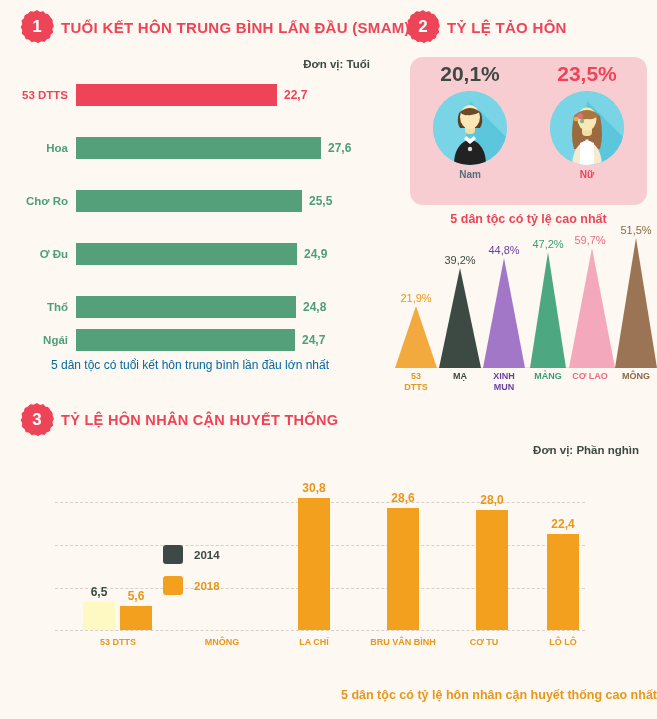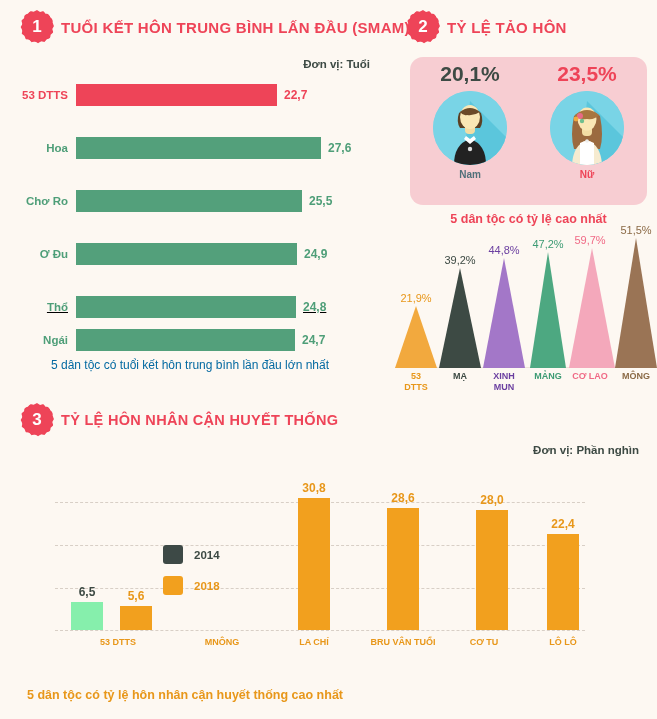--- a/index.html
+++ b/index.html
@@ -81,21 +81,21 @@
   .plot3 { position: absolute; left: 55px; top: 55px; width: 530px; height: 175px; }
   .grid3 { position: absolute; left: 0; width: 530px; height: 0; border-top: 1.5px dashed #D8CFC6; }
   .vbar { position: absolute; bottom: 0; }
   .vbar-val { position: absolute; bottom: 100%; left: 50%; transform: translateX(-50%); font-size: 12px; font-weight: bold; margin-bottom: 3px; white-space: nowrap; }
   .xlab { position: absolute; top: 182px; font-size: 9px; font-weight: bold; color: #E8971A; text-align: center; white-space: nowrap; }
   .legend3 { position: absolute; left: 108px; top: 90px; }
   .leg-row { display: flex; align-items: center; gap: 11px; margin-bottom: 12px; }
   .leg-sw { width: 20px; height: 19px; border-radius: 3px; }
   .leg-tx { font-size: 11.5px; font-weight: bold; }
   .cap3 {
-    position: absolute; left: 0; top: 288px; width: 657px; text-align: left;
+    position: absolute; left: 0; top: 288px; width: 657px; text-align: right;
     color: #E8971A; font-size: 12.5px; font-weight: bold; padding-left: 27px;
   }
 </style>
 </head>
 <body>
 
 <div class="page">
 
   <div class="sec-head" style="left:22px; top:12px;">
     <div class="badge">1</div>
@@ -122,21 +122,21 @@
       <div class="hbar" style="width:226px;"></div>
       <div class="hbar-val">25,5</div>
     </div>
 
     <div class="hbar-row r-grn" style="left:0; top:185px;">
       <div class="hbar-lab">Ơ Đu</div>
       <div class="hbar" style="width:221px;"></div>
       <div class="hbar-val">24,9</div>
     </div>
 
-    <div class="hbar-row r-grn" style="left:0; top:238px;text-decoration:underline;">
+    <div class="hbar-row r-grn" style="left:0; top:238px;">
       <div class="hbar-lab">Thổ</div>
       <div class="hbar" style="width:220px;"></div>
       <div class="hbar-val">24,8</div>
     </div>
 
     <div class="hbar-row r-grn" style="left:0; top:271px;">
       <div class="hbar-lab">Ngái</div>
       <div class="hbar" style="width:219px;"></div>
       <div class="hbar-val">24,7</div>
     </div>
@@ -252,39 +252,39 @@
         <div class="leg-row">
           <div class="leg-sw" style="background:#3D4946;"></div>
           <div class="leg-tx" style="color:#3D4A44;">2014</div>
         </div>
         <div class="leg-row">
           <div class="leg-sw" style="background:#F2A01E;"></div>
           <div class="leg-tx" style="color:#E8971A;">2018</div>
         </div>
       </div>
 
-      <div class="vbar" style="left:16px; width:32px; height:28px; background:#86efac;">
+      <div class="vbar" style="left:28px; width:32px; height:28px; background:#fef9c3;">
         <div class="vbar-val" style="color:#3D4A44;">6,5</div>
       </div>
       <div class="vbar" style="left:65px; width:32px; height:24px; background:#F2A01E;">
         <div class="vbar-val" style="color:#E8971A;">5,6</div>
       </div>
       <div class="xlab" style="left:18px; width:90px;">53 DTTS</div>
 
       <div class="xlab" style="left:122px; width:90px;">MNÔNG</div>
 
       <div class="vbar" style="left:243px; width:32px; height:132px; background:#F2A01E;">
         <div class="vbar-val" style="color:#E8971A;">30,8</div>
       </div>
       <div class="xlab" style="left:214px; width:90px;">LA CHÍ</div>
 
       <div class="vbar" style="left:332px; width:32px; height:122px; background:#F2A01E;">
         <div class="vbar-val" style="color:#E8971A;">28,6</div>
       </div>
-      <div class="xlab" style="left:303px; width:90px;">BRU VÂN TUỔI</div>
+      <div class="xlab" style="left:303px; width:90px;">BRU VÂN BÌNH</div>
 
       <div class="vbar" style="left:421px; width:32px; height:120px; background:#F2A01E;">
         <div class="vbar-val" style="color:#E8971A;">28,0</div>
       </div>
       <div class="xlab" style="left:384px; width:90px;">CƠ TU</div>
 
       <div class="vbar" style="left:492px; width:32px; height:96px; background:#F2A01E;">
         <div class="vbar-val" style="color:#E8971A;">22,4</div>
       </div>
       <div class="xlab" style="left:463px; width:90px;">LÔ LÔ</div>

